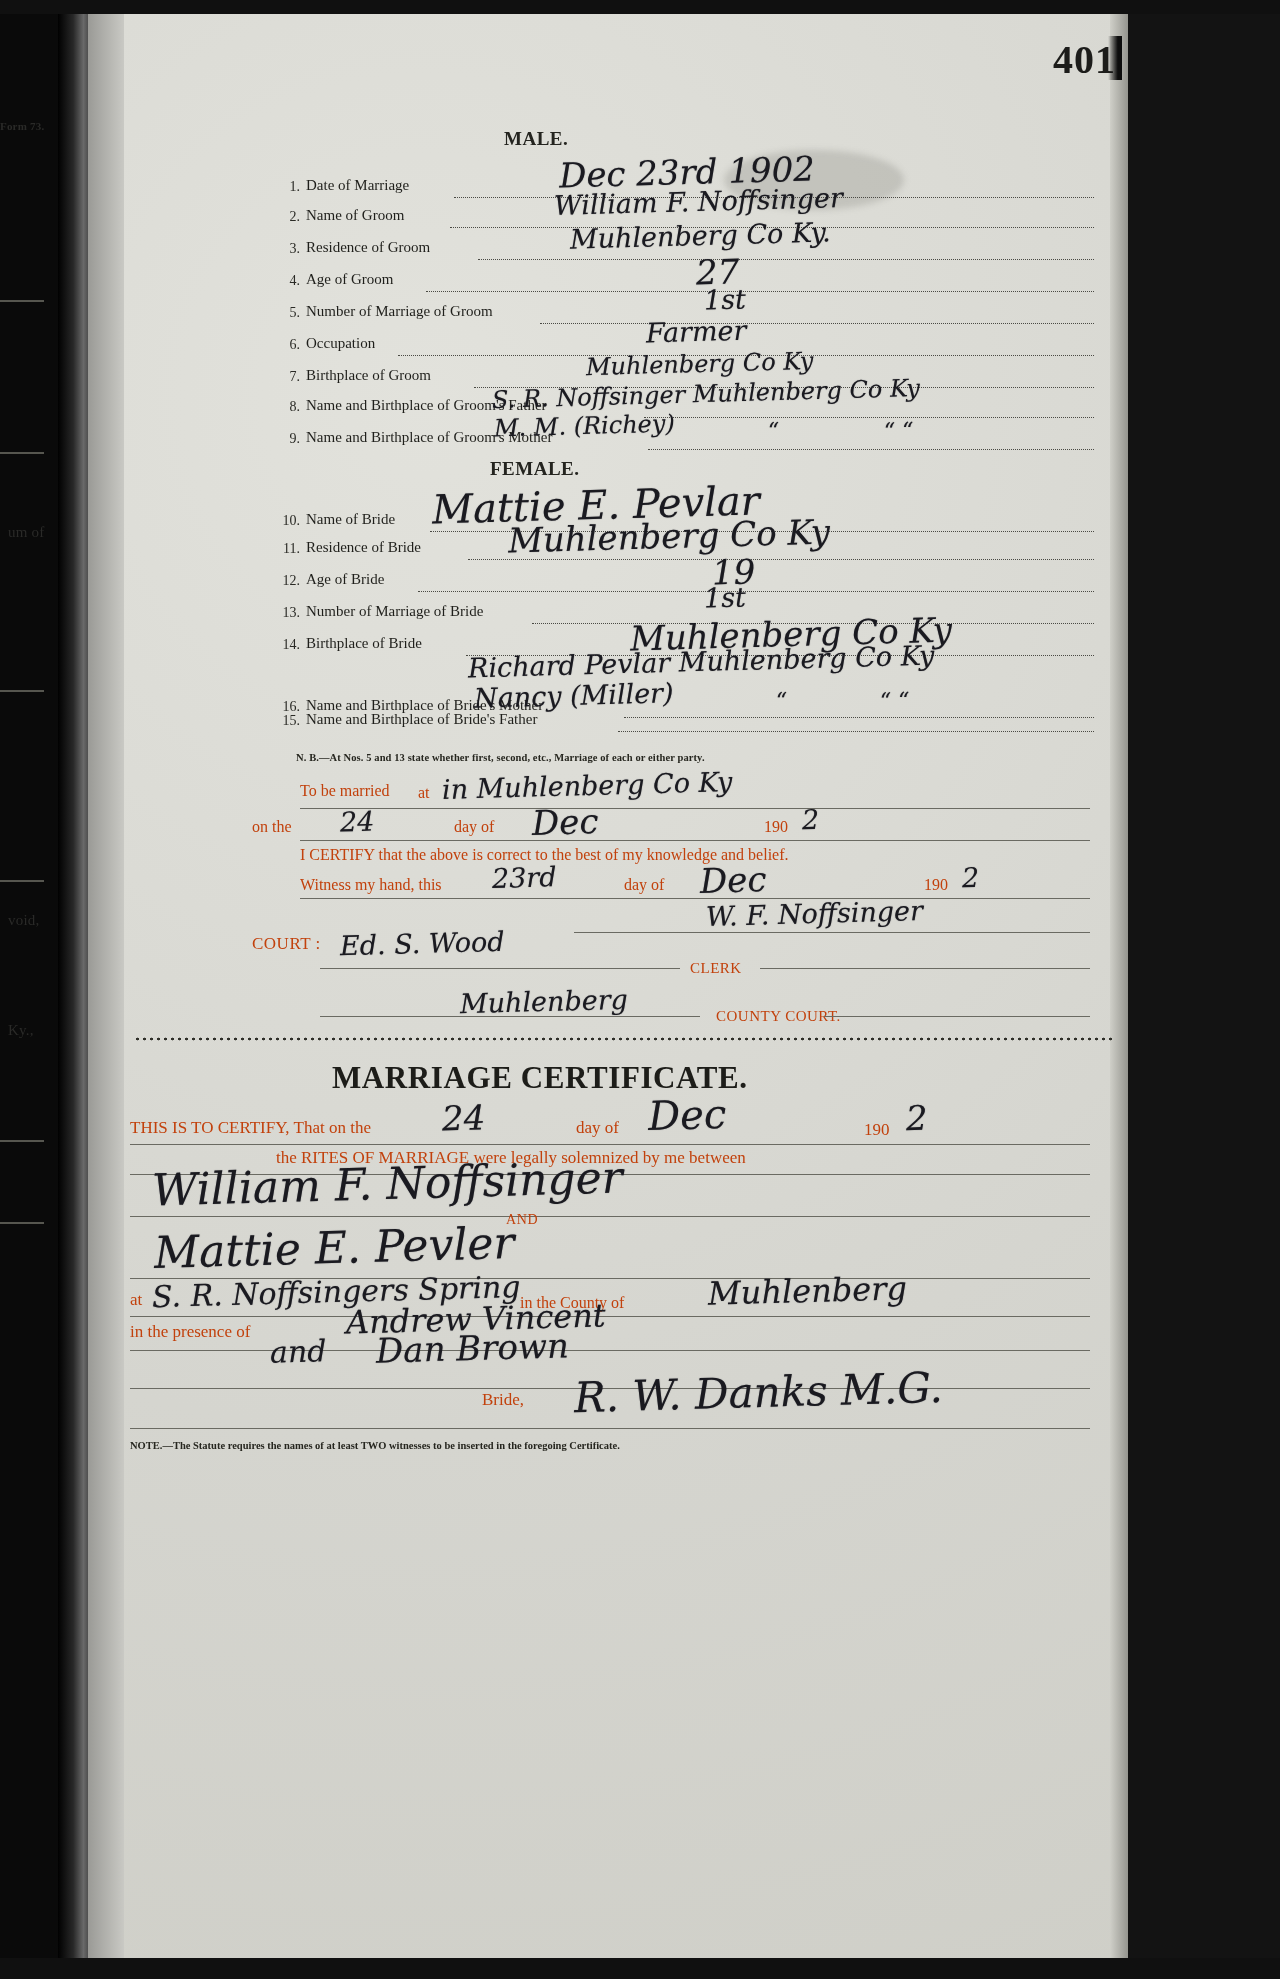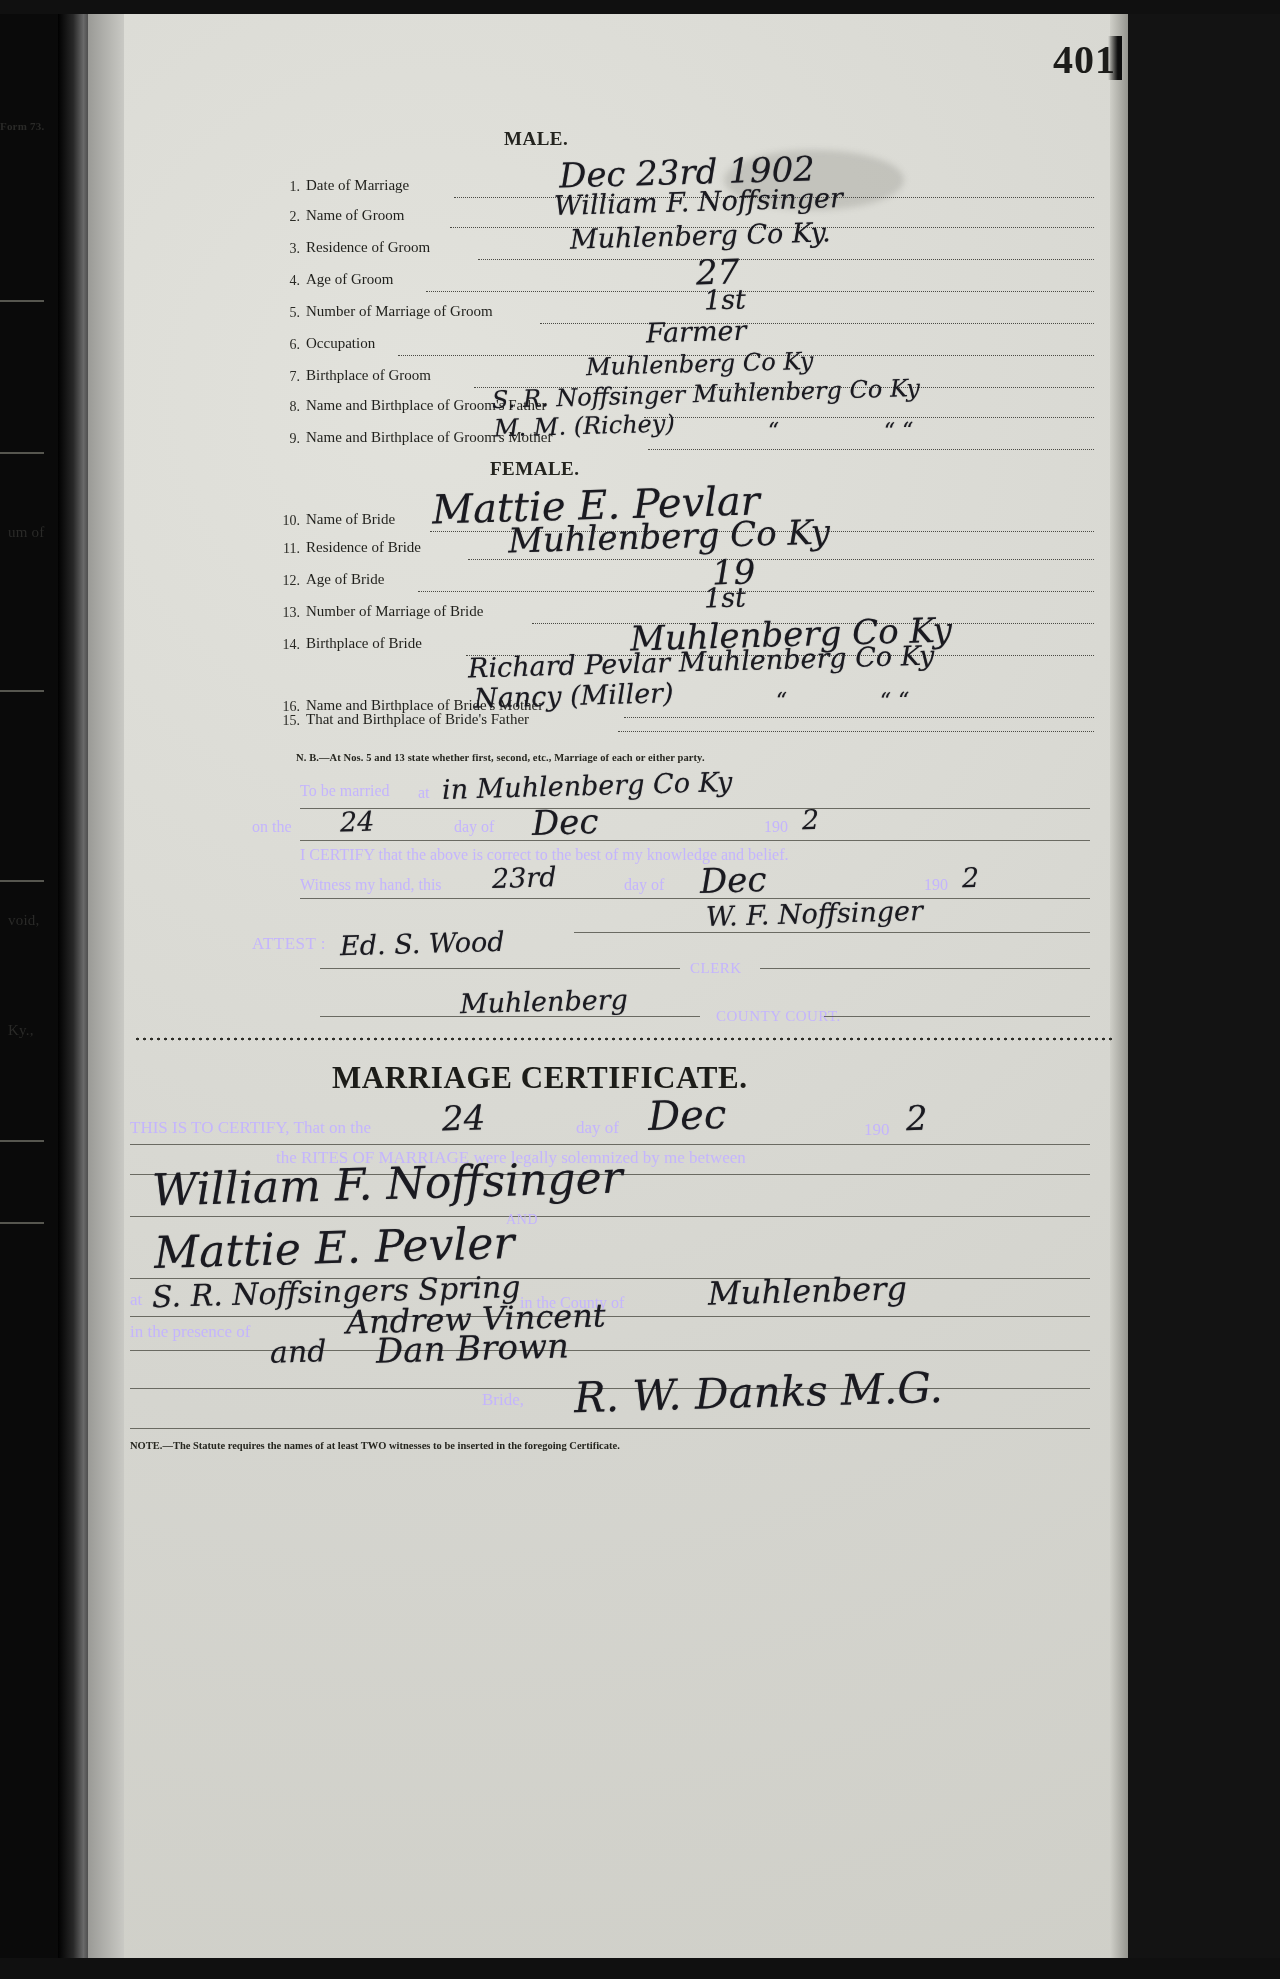--- a/index.html
+++ b/index.html
@@ -52,21 +52,21 @@
     transform:rotate(-1.6deg);
     text-shadow:0 0 1px rgba(30,30,40,.5);
   }
   .hand.s1{font-size:27px;}
   .hand.s2{font-size:24px;}
   .hand.s3{font-size:22px;}
   .hand.big{font-size:34px;}
   .hand.xbig{font-size:40px;}
 
   .nb{position:absolute;font-size:10.5px;color:#26261f;font-weight:bold;letter-spacing:.1px;}
-  .body-line{position:absolute;font-size:16px;color:#c4b5fd;}
+  .body-line{position:absolute;font-size:16px;color:#c2410c;}
   .small-caps{font-variant:small-caps;}
   .cert-title{position:absolute;font-size:31px;font-weight:bold;color:#1d1d19;letter-spacing:.6px;}
   .note{position:absolute;font-size:10.5px;color:#26261f;font-weight:bold;}
   .divider-dots{position:absolute;left:10px;width:980px;height:6px;
     background-image:radial-gradient(circle,#2f2f29 1.3px, rgba(0,0,0,0) 1.6px);
     background-size:7px 6px;background-repeat:repeat-x;}
   .smudge{position:absolute;border-radius:50%;background:rgba(120,120,110,.25);filter:blur(3px);}
 </style>
 </head>
 <body>
@@ -199,21 +199,21 @@
 
   <div class="row" style="top:630px;">
     <div class="num">14.</div>
     <div class="lbl" style="left:32px;">Birthplace of Bride</div>
     <div class="dots" style="left:192px;width:628px;bottom:4px;"></div>
   </div>
   <div class="hand big" style="left:506px;top:614px;">Muhlenberg Co Ky</div>
 
   <div class="row" style="top:660px;margin-top:46px;">
     <div class="num">15.</div>
-    <div class="lbl" style="left:32px;">That and Birthplace of Bride's Father</div>
+    <div class="lbl" style="left:32px;">Name and Birthplace of Bride's Father</div>
     <div class="dots" style="left:344px;width:476px;bottom:4px;"></div>
   </div>
   <div class="hand s1" style="left:344px;top:646px;">Richard Pevlar  Muhlenberg Co Ky</div>
 
   <div class="row" style="top:692px;">
     <div class="num">16.</div>
     <div class="lbl" style="left:32px;">Name and Birthplace of Bride's Mother</div>
     <div class="dots" style="left:350px;width:470px;bottom:4px;"></div>
   </div>
   <div class="hand s1" style="left:350px;top:680px;">Nancy (Miller)</div>
@@ -242,21 +242,21 @@
   <div class="hand s1" style="left:368px;top:862px;">23rd</div>
   <div class="body-line" style="left:500px;top:876px;">day of</div>
   <div class="hand big" style="left:576px;top:860px;">Dec</div>
   <div class="body-line" style="left:800px;top:876px;">190</div>
   <div class="hand s1" style="left:838px;top:862px;">2</div>
   <div class="rule" style="left:176px;top:898px;width:790px;"></div>
 
   <div class="hand s1" style="left:582px;top:898px;">W. F. Noffsinger</div>
   <div class="rule" style="left:450px;top:932px;width:516px;"></div>
 
-  <div class="body-line small-caps" style="left:128px;top:934px;font-size:17px;letter-spacing:.5px;">ATTEST :</div>
+  <div class="body-line small-caps" style="left:128px;top:934px;font-size:17px;letter-spacing:.5px;">COURT :</div>
   <div class="hand s1" style="left:216px;top:928px;">Ed. S. Wood</div>
   <div class="rule" style="left:196px;top:968px;width:360px;"></div>
   <div class="body-line small-caps" style="left:566px;top:960px;font-size:15px;letter-spacing:.5px;">CLERK</div>
   <div class="rule" style="left:636px;top:968px;width:330px;"></div>
 
   <div class="hand s1" style="left:336px;top:986px;">Muhlenberg</div>
   <div class="rule" style="left:196px;top:1016px;width:380px;"></div>
   <div class="body-line small-caps" style="left:592px;top:1008px;font-size:15px;letter-spacing:.5px;">COUNTY COURT.</div>
   <div class="rule" style="left:700px;top:1016px;width:266px;"></div>
 

